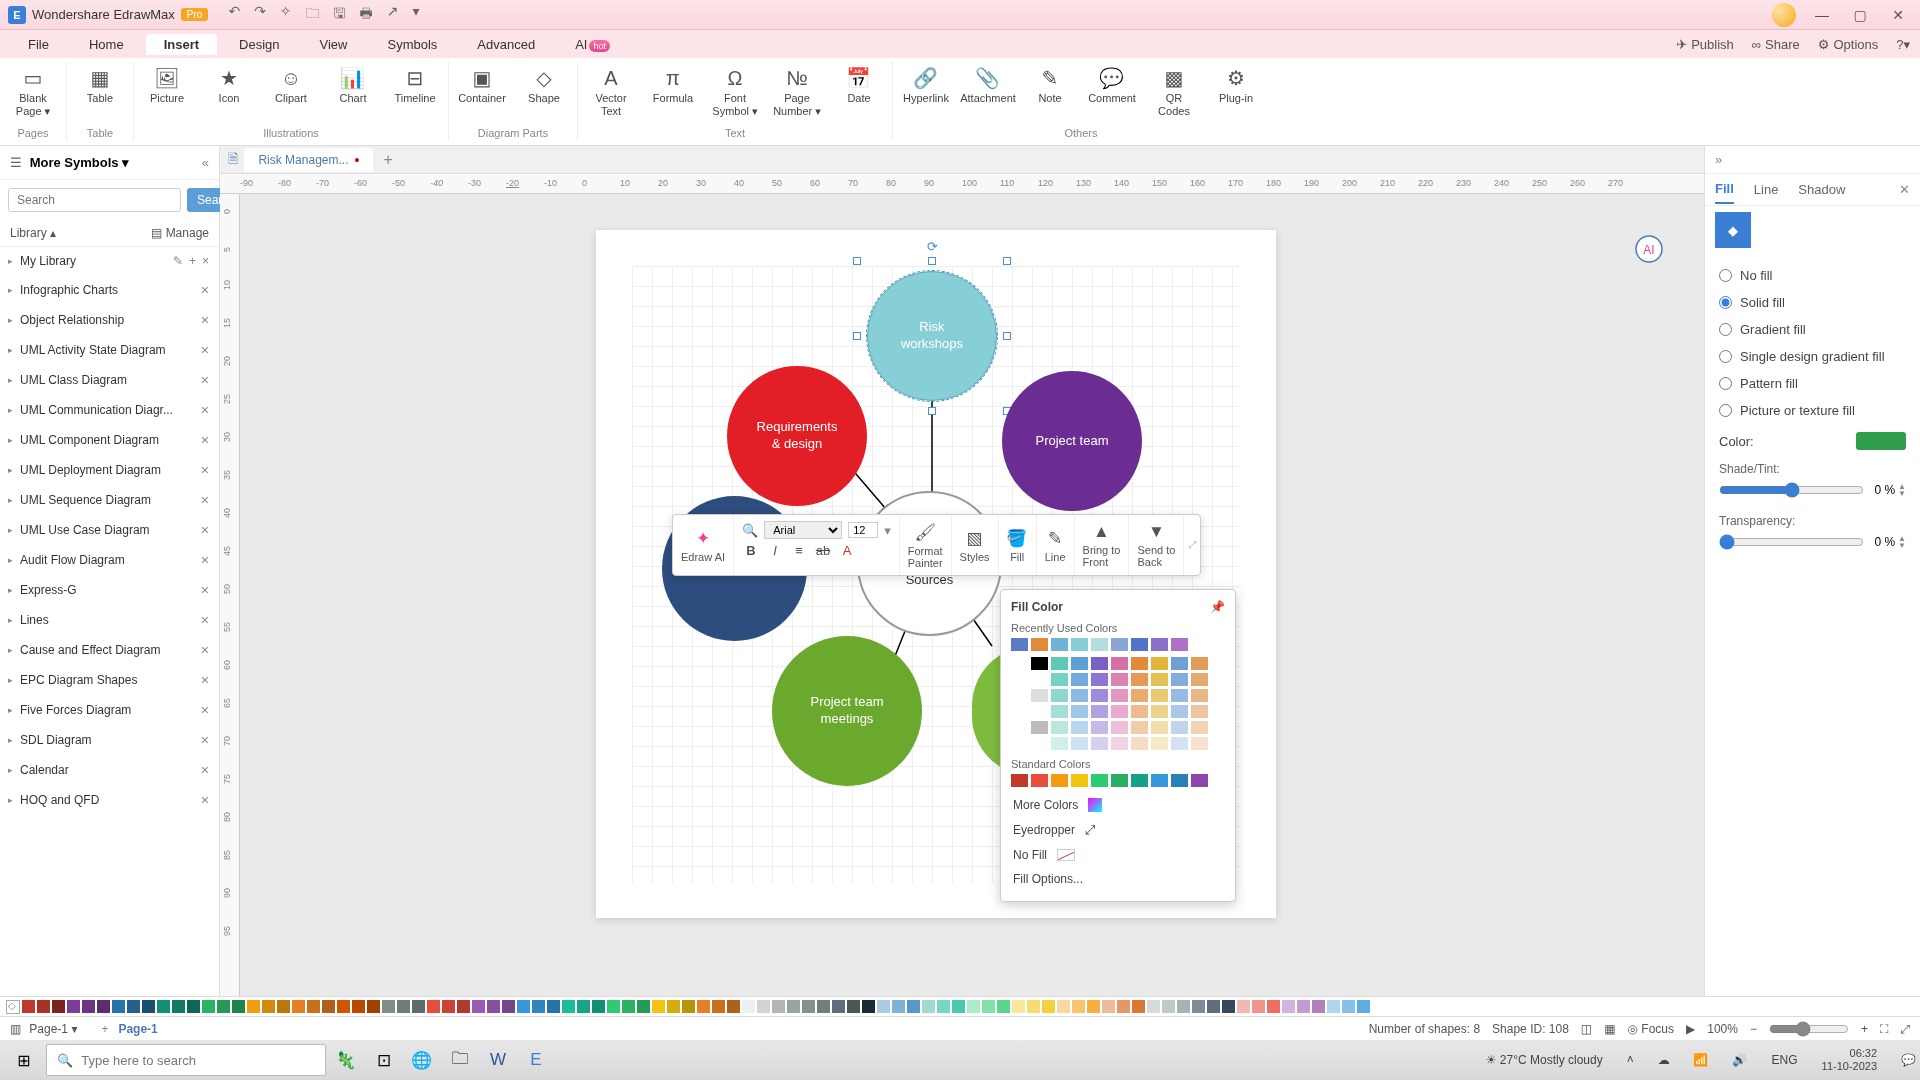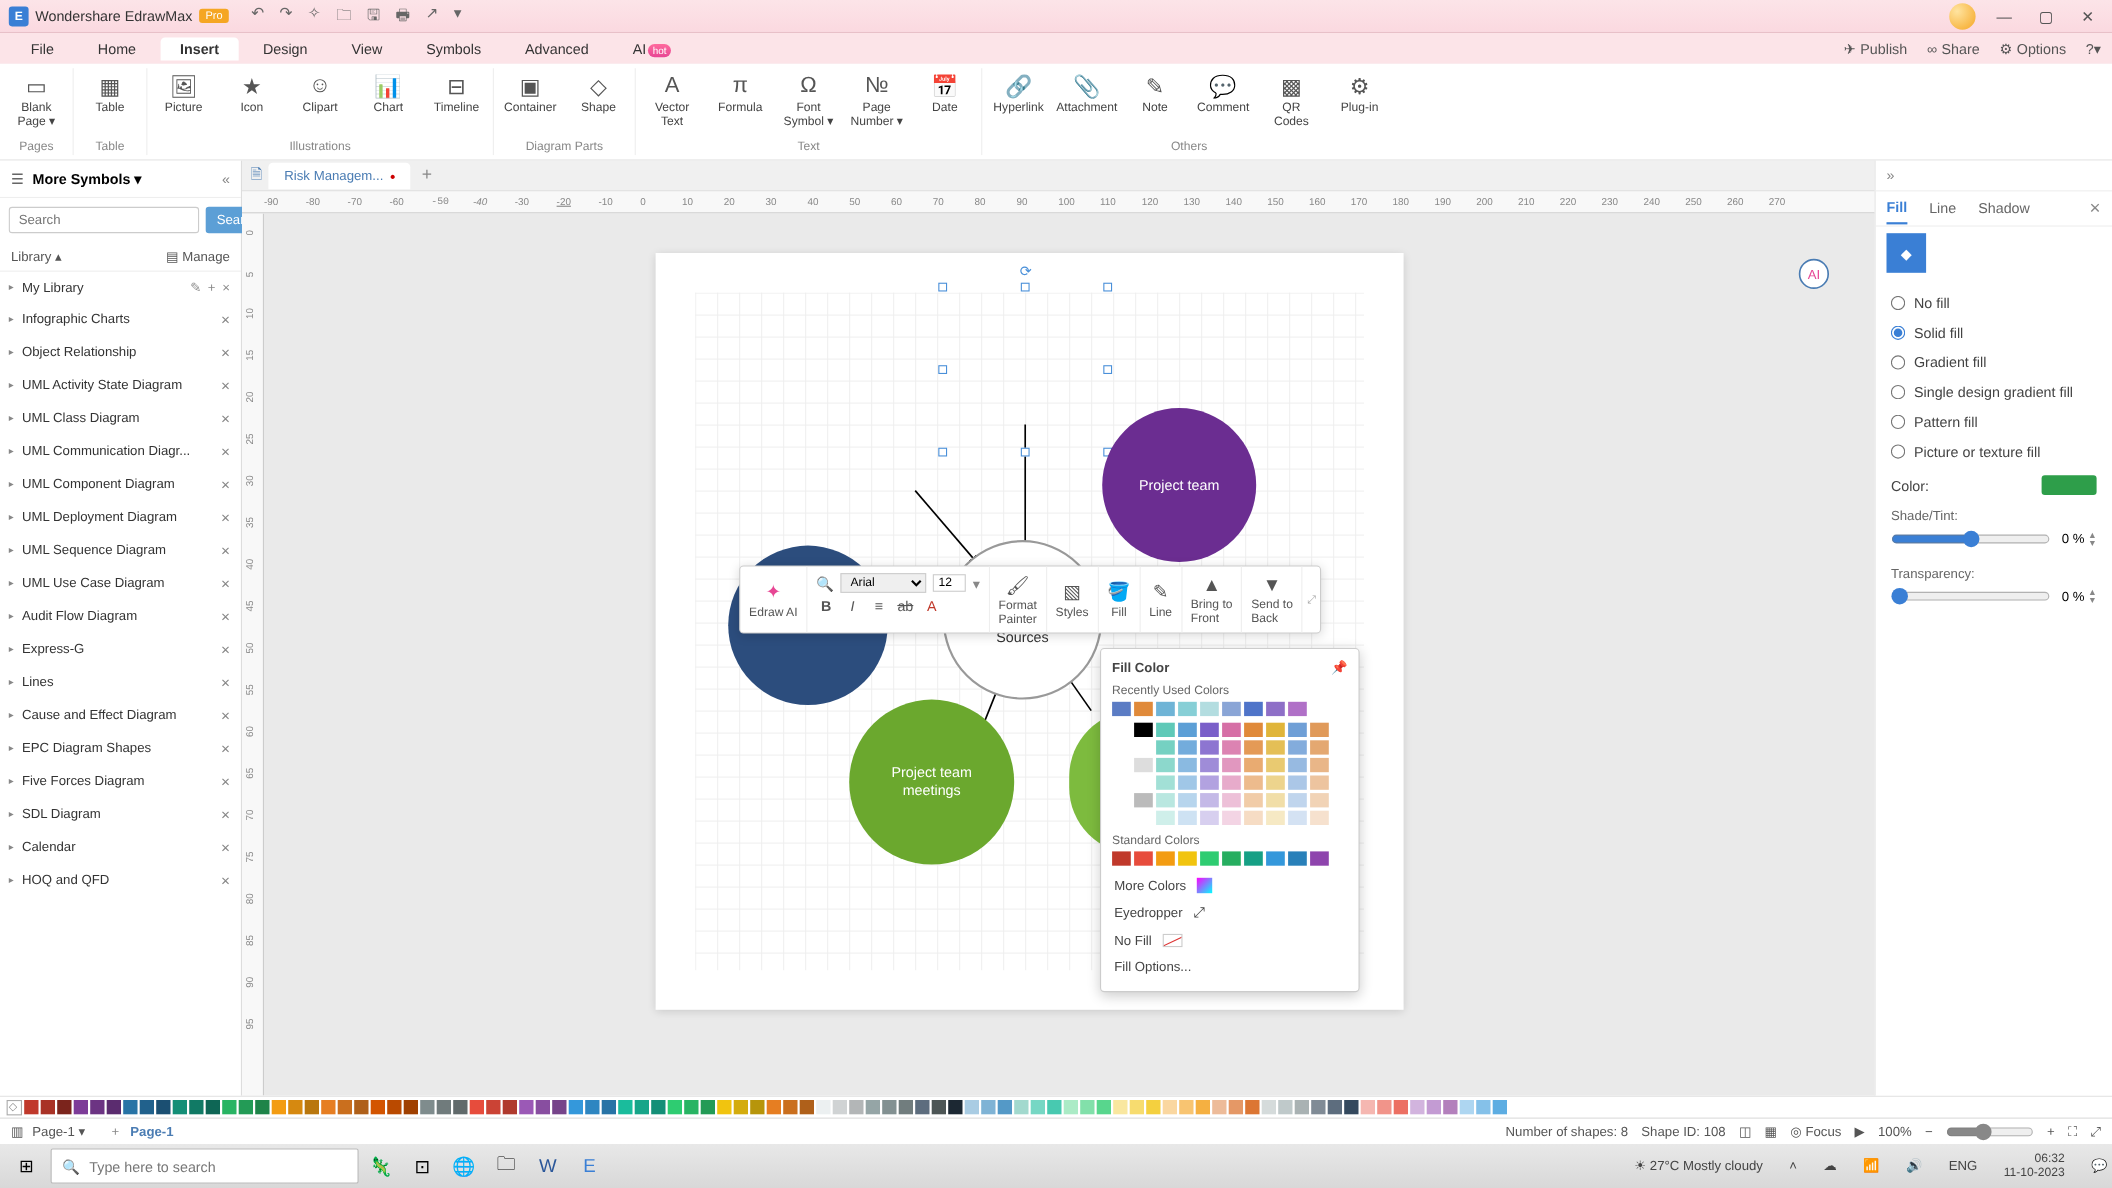--- a/index.html
+++ b/index.html
@@ -418,21 +418,21 @@
         <span>Risk Managem...</span>
           <span class="dirty">•</span>
       </div>
       <span class="add">+</span>
     </div>
     <div class="ruler-h" id="ruler-h">
         <span class="tick" style="left: 20px;">-90</span>
         <span class="tick" style="left: 58px;">-80</span>
         <span class="tick" style="left: 96px;">-70</span>
         <span class="tick" style="left: 134px;">-60</span>
-        <span class="tick" style="left: 172px; font-family: Liberation Mono, monospace;">-50</span>
+        <span class="tick" style="left: 172px;">-50</span>
         <span class="tick" style="left: 210px; font-style: italic;">-40</span>
         <span class="tick" style="left: 248px;">-30</span>
         <span class="tick" style="left: 286px; text-decoration: underline;">-20</span>
         <span class="tick" style="left: 324px;">-10</span>
         <span class="tick" style="left: 362px;">0</span>
         <span class="tick" style="left: 400px;">10</span>
         <span class="tick" style="left: 438px;">20</span>
         <span class="tick" style="left: 476px;">30</span>
         <span class="tick" style="left: 514px;">40</span>
         <span class="tick" style="left: 552px;">50</span>
@@ -502,22 +502,26 @@
             <div style="position:absolute;left:225px;top:-5px;width:150px;height:150px">
               <div class="rotate-handle" style="left:70px;top:-22px">⟳</div>
               <div class="sel-handle" style="left:-4px;top:-4px"></div>
               <div class="sel-handle" style="left:71px;top:-4px"></div>
               <div class="sel-handle" style="right:-4px;top:-4px"></div>
               <div class="sel-handle" style="left:-4px;top:71px"></div>
               <div class="sel-handle" style="right:-4px;top:71px"></div>
               <div class="sel-handle" style="left:-4px;bottom:-4px"></div>
               <div class="sel-handle" style="left:71px;bottom:-4px"></div>
               <div class="sel-handle" style="right:-4px;bottom:-4px"></div>
-            </div>
-
+              <div class="node selected-node" style="width:130px;height:130px;left:10px;top:10px;background:#87cfd6;border:1px solid #5aa8b0;white-space:pre-line">Risk
+workshops</div>
+            </div>
+
+            <div class="node" style="left:95px;top:100px;width:140px;height:140px;background:#e21f26;white-space:pre-line">Requirements
+&amp; design</div>
             <div class="node" style="left:370px;top:105px;width:140px;height:140px;background:#6b2d91">Project team</div>
             <div class="node" style="left:30px;top:230px;width:145px;height:145px;background:#2c4d7d">Users</div>
             <div class="node" style="left:225px;top:225px;width:145px;height:145px;background:#fff;border:2px solid #999;color:#333;white-space:pre-line">Risk
 identification
 Sources</div>
             <div class="node" style="left:140px;top:370px;width:150px;height:150px;background:#6ba82e;white-space:pre-line">Project team
 meetings</div>
             <div class="node" style="left:340px;top:380px;width:60px;height:130px;background:#7dbb3e;border-radius:80px 0 0 80px"></div>
 
           </div>

